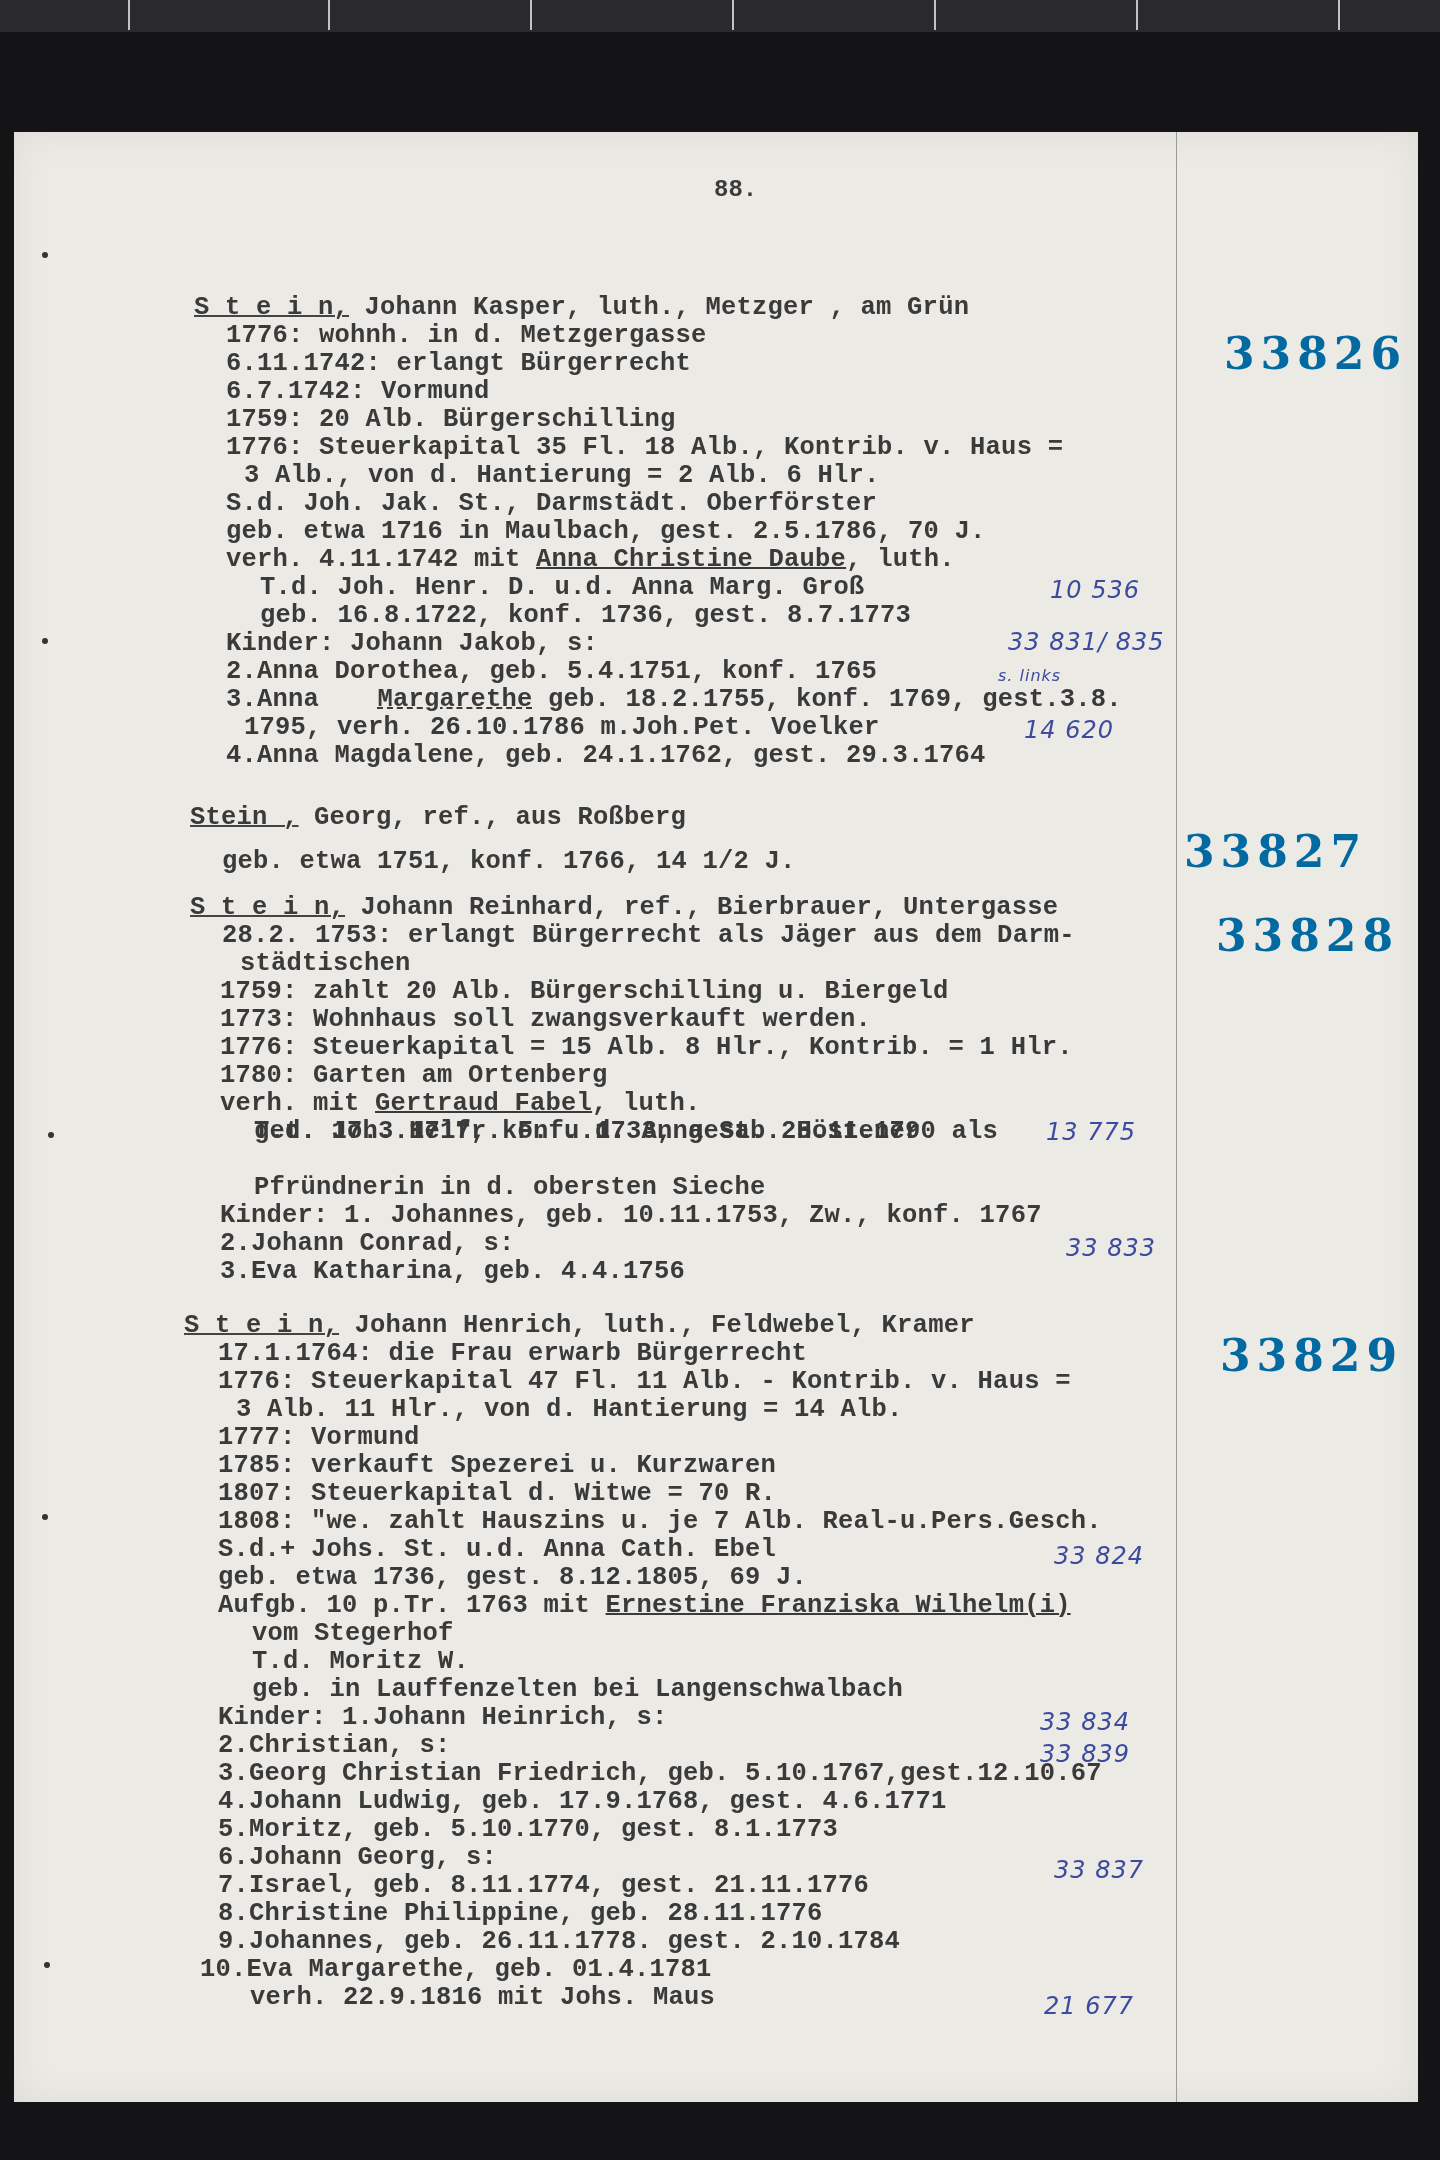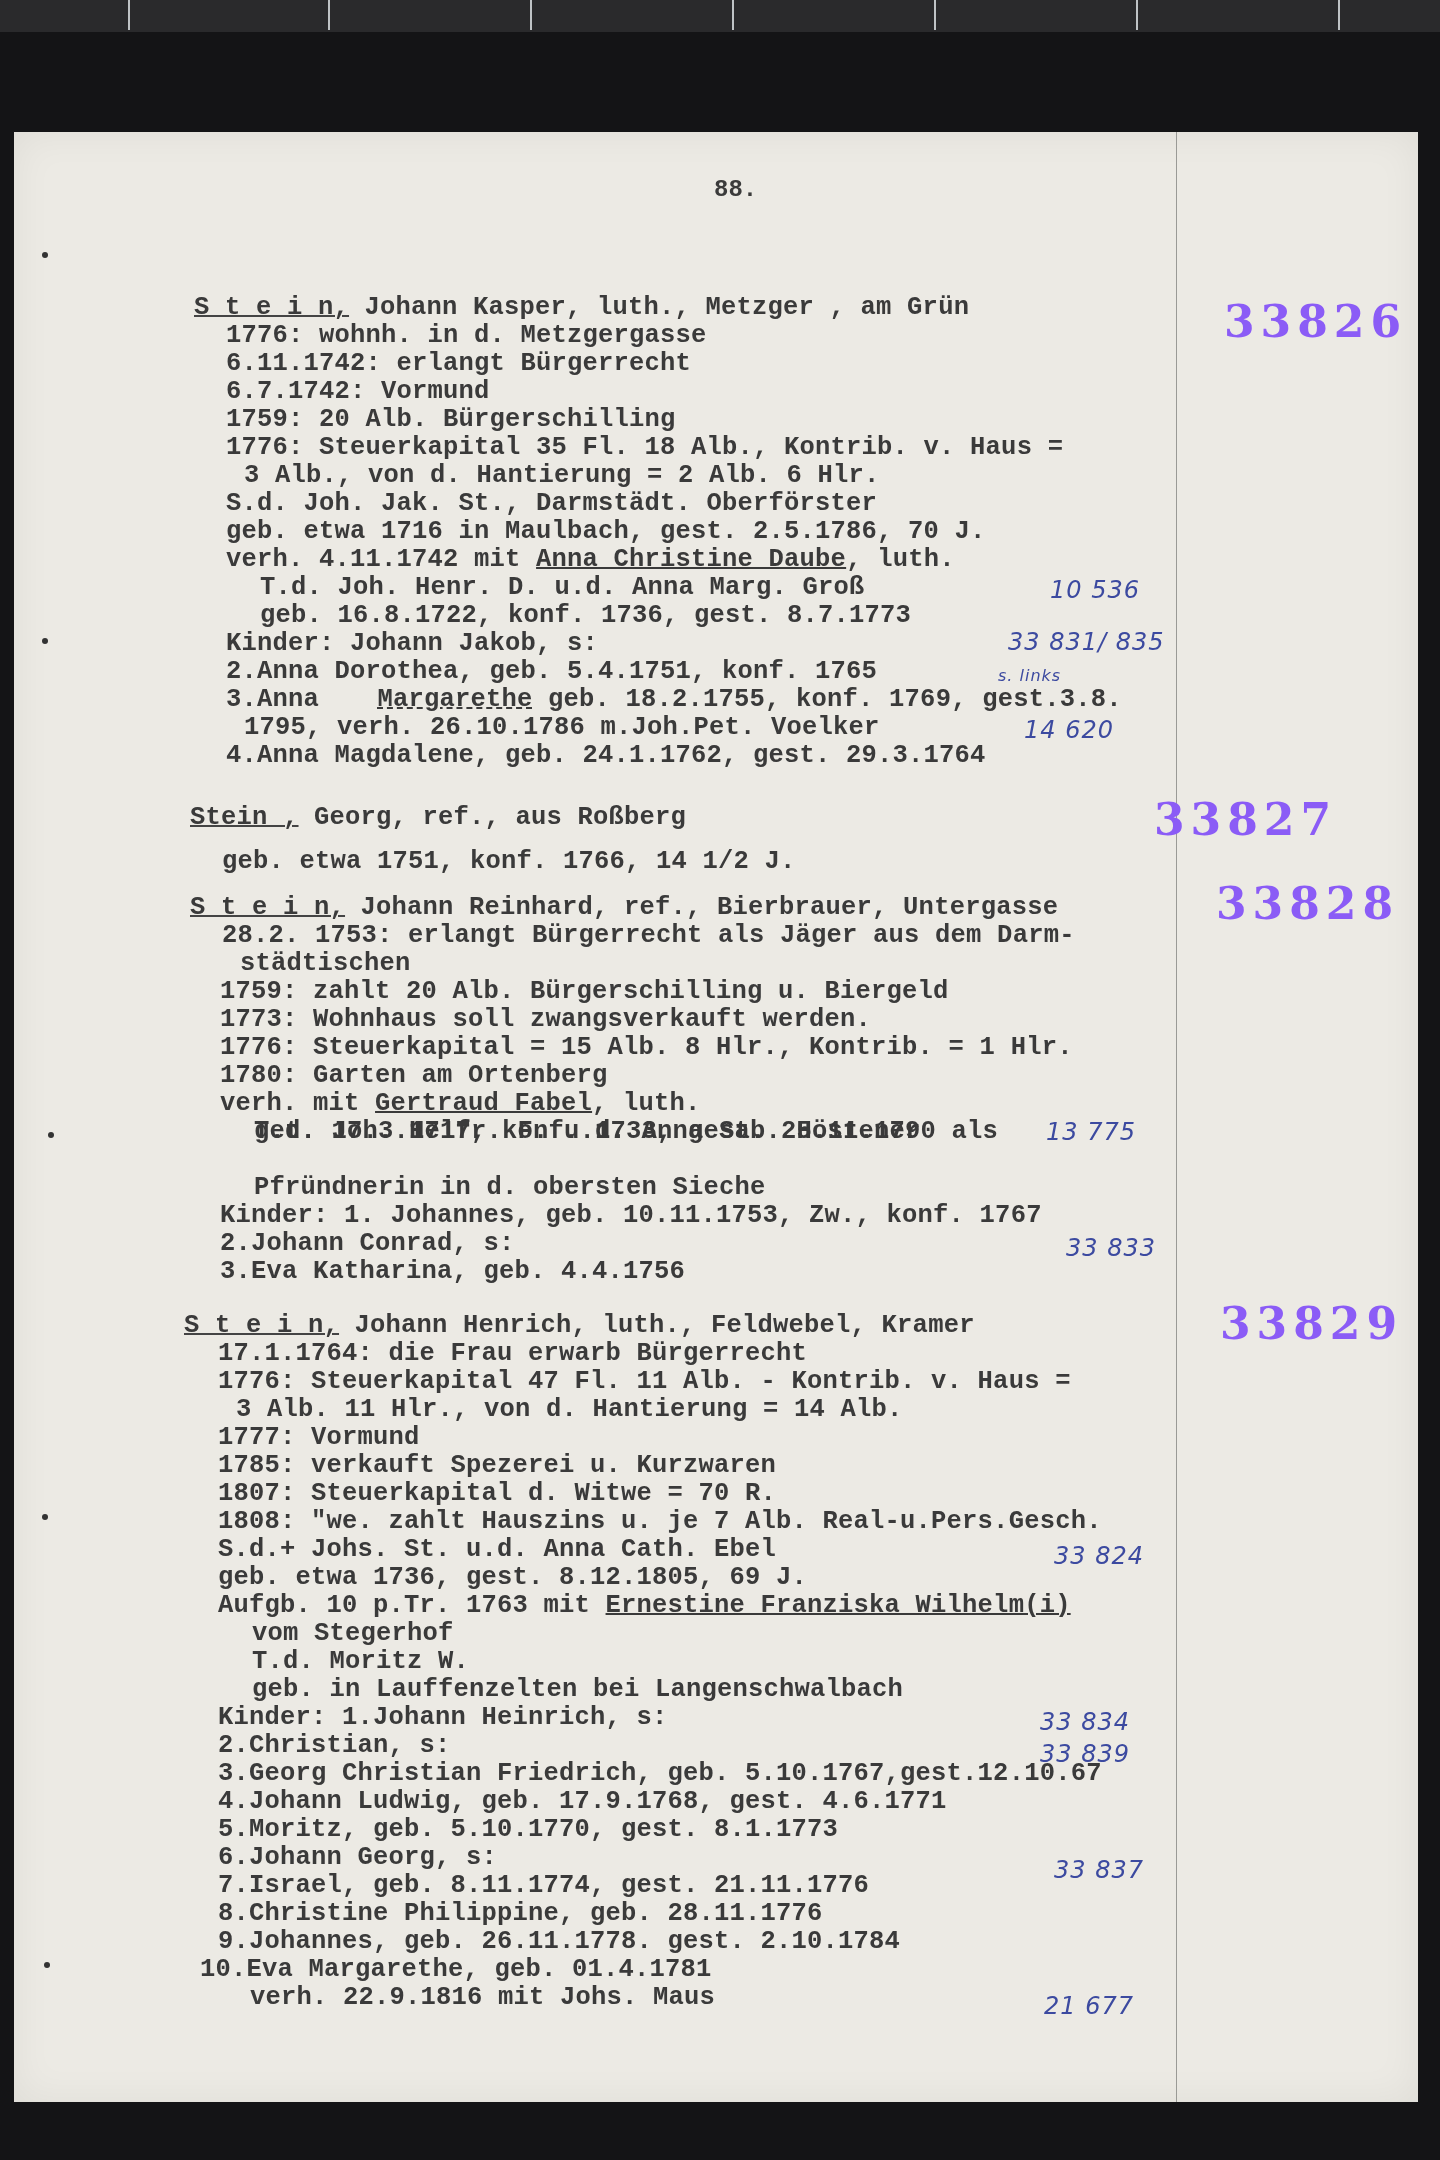--- a/index.html
+++ b/index.html
@@ -32,21 +32,21 @@
   }
   .line {
     position: absolute; white-space: pre; font-size: 25.5px; line-height: 28px;
     color: #3a3a3a; font-weight: bold; letter-spacing: 0.2px;
   }
   .surname { text-decoration: underline; text-decoration-color: #444; text-decoration-thickness: 2px; }
   .ul { text-decoration: underline; text-decoration-thickness: 2px; }
   .ul-dash { text-decoration: underline dashed; text-decoration-thickness: 2px; margin-left: 43px; }
   .ref-number {
     position: absolute; font-family: "DejaVu Serif", "Liberation Serif", serif;
-    font-size: 44px; font-weight: bold; color: #8b5cf6; letter-spacing: 6px;
+    font-size: 44px; font-weight: bold; color: #0369a1; letter-spacing: 6px; margin-top: 32px;
   }
   .hand-note {
     position: absolute; font-family: "DejaVu Sans", sans-serif; font-style: italic;
     font-size: 24px; color: #3c4aa0; white-space: pre; letter-spacing: 1px;
   }
   .hand-note.small { font-size: 16px; }
 </style>
 </head>
 <body>
 
@@ -89,21 +89,21 @@
     <div class="line" style="left:212px;top:554px"><span>3.Anna </span><span class="ul-dash">Margarethe</span><span> geb. 18.2.1755, konf. 1769, gest.3.8.</span></div>
     <div class="line" style="left:230px;top:582px">1795, verh. 26.10.1786 m.Joh.Pet. Voelker</div>
     <div class="line" style="left:212px;top:610px">4.Anna Magdalene, geb. 24.1.1762, gest. 29.3.1764</div>
     <div class="hand-note" style="left:1036px;top:444px">10 536</div>
     <div class="hand-note" style="left:994px;top:496px">33 831/ 835</div>
     <div class="hand-note small" style="left:984px;top:534px">s. links</div>
     <div class="hand-note" style="left:1010px;top:584px">14 620</div>
   </div>
 
   <div>
-    <div class="ref-number" style="left:1140px;top:662px">33827</div>
+    <div class="ref-number" style="left:1170px;top:662px">33827</div>
     <div class="line" style="left:176px;top:672px"><span class="surname">Stein ,</span><span> Georg, ref., aus Roßberg</span></div>
     <div class="line" style="left:208px;top:716px">geb. etwa 1751, konf. 1766, 14 1/2 J.</div>
   </div>
 
   <div>
     <div class="ref-number" style="left:1202px;top:746px">33828</div>
     <div class="line" style="left:176px;top:762px"><span class="surname">S t e i n,</span><span> Johann Reinhard, ref., Bierbrauer, Untergasse</span></div>
     <div class="line" style="left:208px;top:790px">28.2. 1753: erlangt Bürgerrecht als Jäger aus dem Darm-</div>
     <div class="line" style="left:226px;top:818px">städtischen</div>
     <div class="line" style="left:206px;top:846px">1759: zahlt 20 Alb. Bürgerschilling u. Biergeld</div>

